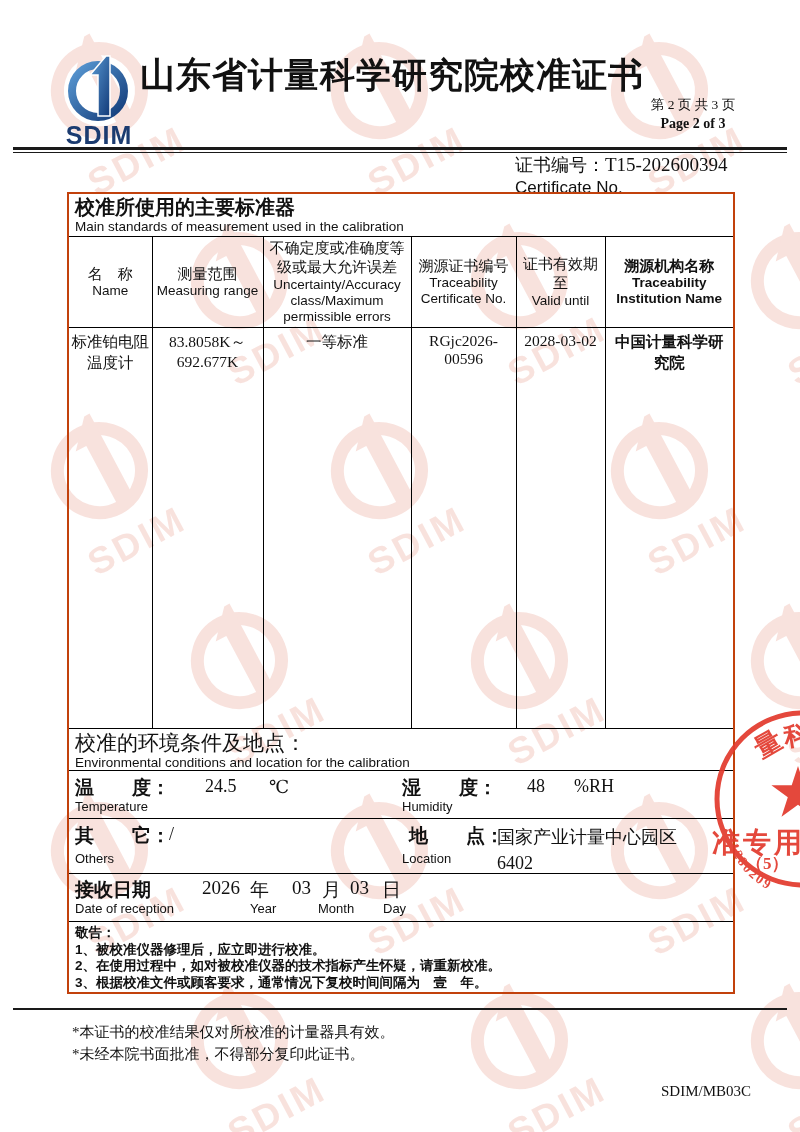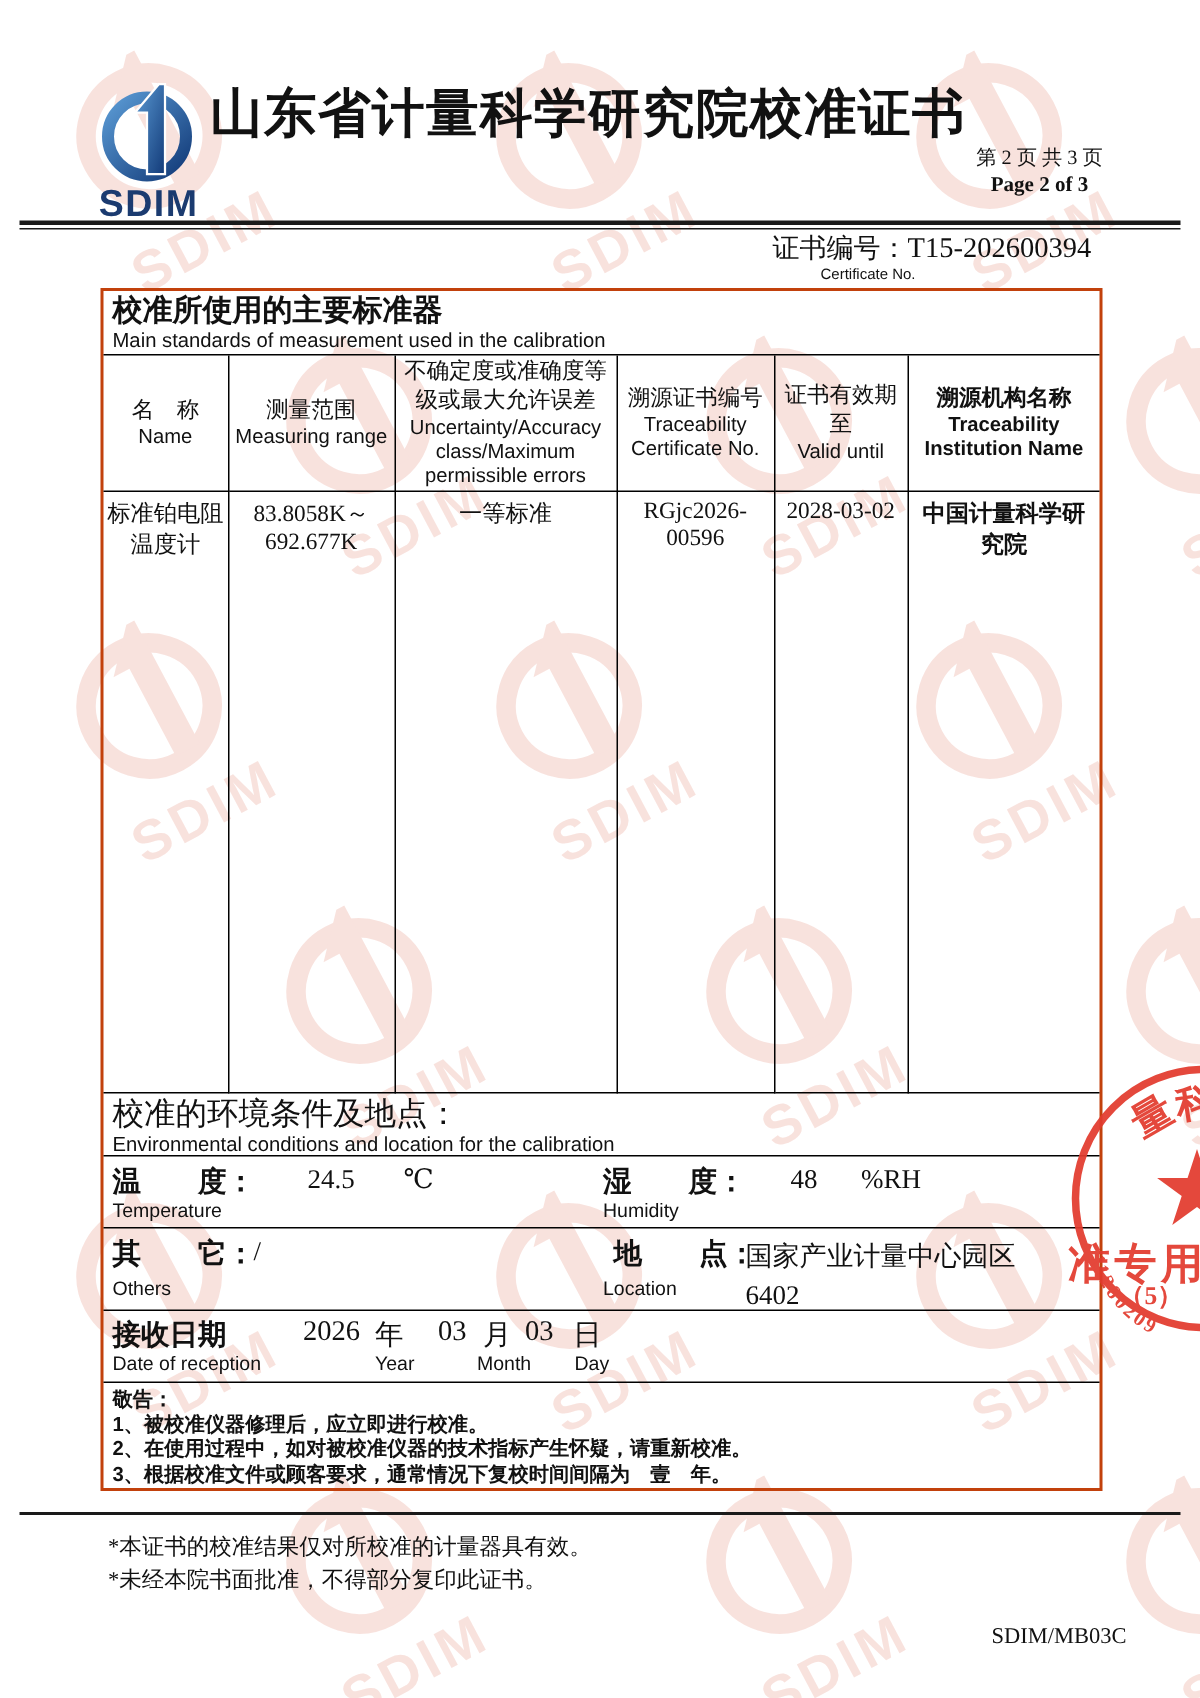--- a/index.html
+++ b/index.html
@@ -21,21 +21,21 @@
   .title-cn { font-size:35px; font-weight:700; letter-spacing:1px; line-height:1.15; }
   .title-en { font-size:22px; font-weight:700; margin-top:6px; letter-spacing:.5px; }
   .page-info { position:absolute; right:52px; top:96px; width:110px; text-align:center; z-index:1; }
   .page-cn { font-size:13.5px; }
   .page-en { font-size:14px; font-weight:700; margin-top:2px; }
   .double-rule { position:absolute; left:13px; right:13px; top:147px; height:6px;
     border-top:3px solid #1a1a1a; border-bottom:1px solid #1a1a1a; z-index:1; }
   .cert-no { position:absolute; left:515px; top:153px; z-index:1; }
   .cert-no .cn { font-size:18px;margin-top:24px; }
   .cert-no .val { font-size:19px; }
-  .cert-no .en { font-size:10px; margin-top:1px;margin-left:32px; }
+  .cert-no .en { font-size:17px; margin-top:1px; }
 
   
   .main-box { position:absolute; left:67px; top:192px; width:668px; height:802px;
     border:2px solid #c2410c; z-index:1; display:flex; flex-direction:column; background:transparent; }
   .box-title { height:45px; border-bottom:1px solid #000; padding:2px 6px 0 6px; }
   .box-title .cn { font-size:20px; font-weight:700; font-family:"Liberation Sans","DejaVu Sans",sans-serif; line-height:1.15; }
   .box-title .en { font-size:13.5px; font-family:"Liberation Sans","DejaVu Sans",sans-serif; }
 
   table.standards { width:664px; border-collapse:collapse; table-layout:fixed; }
   table.standards th, table.standards td { border:1px solid #000; padding:2px; }

